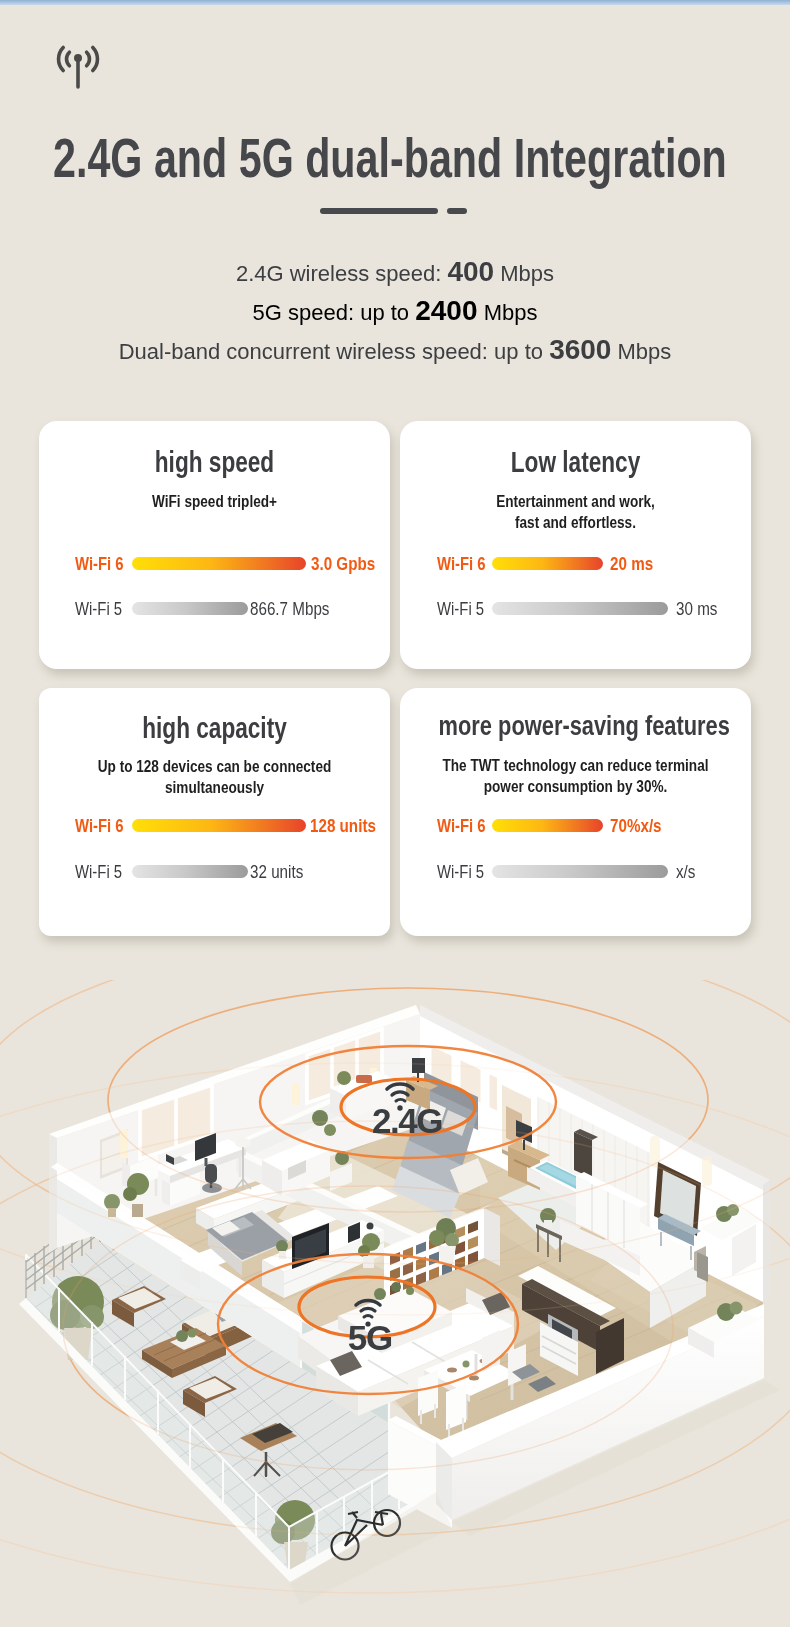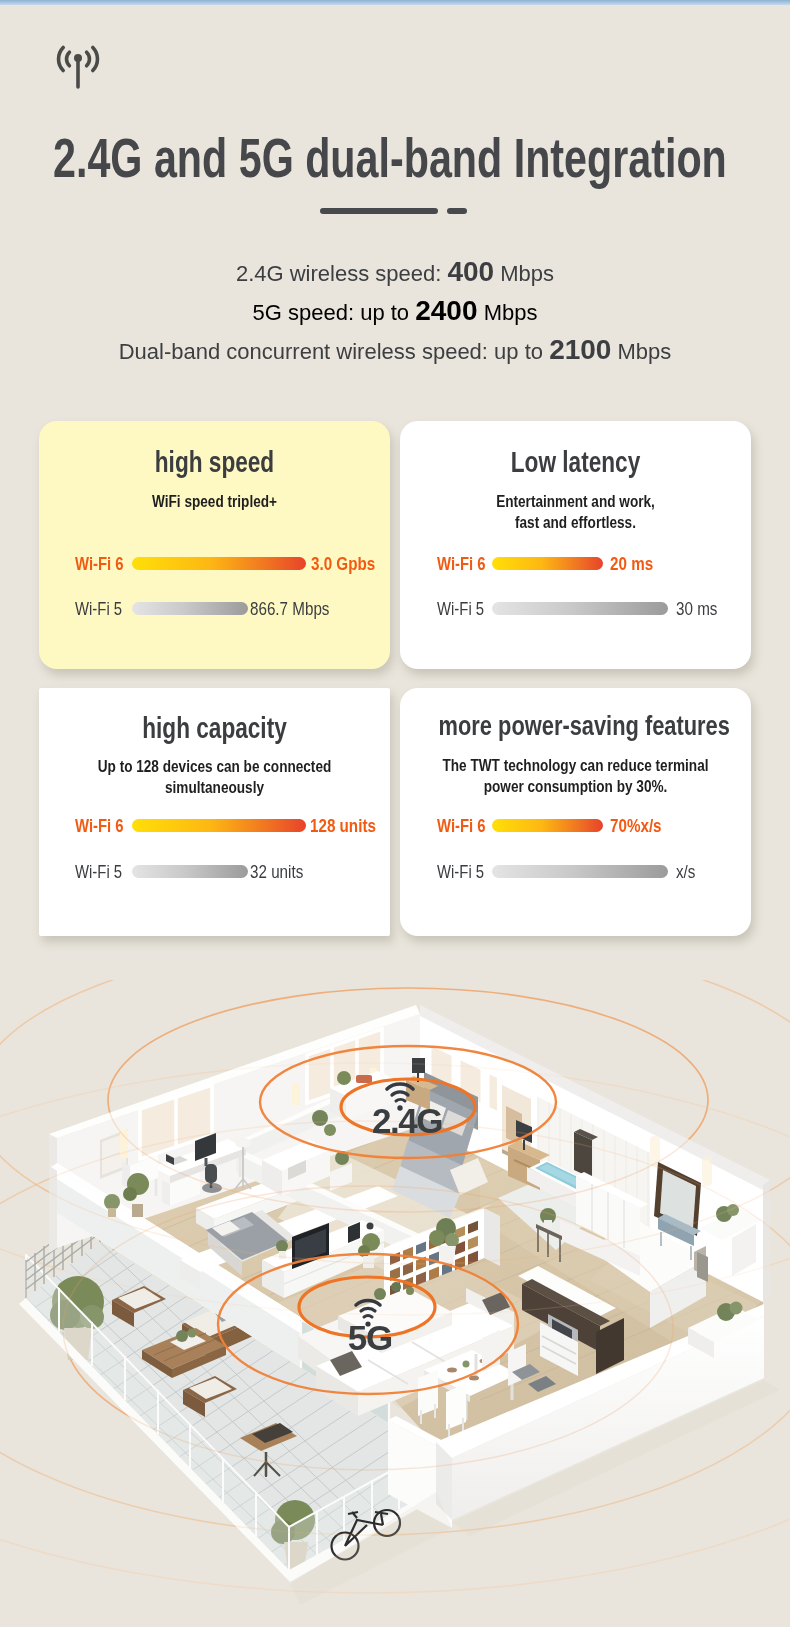--- a/index.html
+++ b/index.html
@@ -33,23 +33,23 @@
 <div class="abs" style="left:53px;top:126px;color:#45474a;font-size:55px;font-weight:600;white-space:nowrap;transform:scaleX(0.75);transform-origin:0 0;">2.4G and 5G dual-band Integration</div>
 
 <div class="abs" style="left:320px;top:208px;width:118px;height:6px;border-radius:3px;background:#47494c;"></div>
 
 <div class="abs" style="left:447px;top:208px;width:20px;height:6px;border-radius:3px;background:#47494c;"></div>
 
 <div class="abs" style="left:0;top:256px;width:790px;text-align:center;color:#3c3e41;font-size:22px;">2.4G wireless speed: <b style="font-size:28px;">400</b> Mbps</div>
 
 <div class="abs" style="left:0;top:295px;width:790px;text-align:center;color:#000000;font-size:22px;">5G speed: up to <b style="font-size:28px;">2400</b> Mbps</div>
 
-<div class="abs" style="left:0;top:334px;width:790px;text-align:center;color:#3c3e41;font-size:22px;">Dual-band concurrent wireless speed: up to <b style="font-size:28px;">2100</b> Mbps</div>
-
-<div class="abs" style="left:39px;top:421px;width:351px;height:248px;background:#fef9c3;border-radius:18px;box-shadow:3px 6px 10px rgba(120,110,95,0.28);">
+<div class="abs" style="left:0;top:334px;width:790px;text-align:center;color:#3c3e41;font-size:22px;">Dual-band concurrent wireless speed: up to <b style="font-size:28px;">3600</b> Mbps</div>
+
+<div class="abs" style="left:39px;top:421px;width:351px;height:248px;background:#ffffff;border-radius:18px;box-shadow:3px 6px 10px rgba(120,110,95,0.28);">
   <div class="ct" style="top:25px;font-size:29px;">high speed</div>
   <div class="cs" style="top:70px;">WiFi speed tripled+</div>
 
   <div class="lab org" style="left:36px;top:133px;">Wi-Fi 6</div>
   <div class="bar6" style="left:93px;top:136px;width:174px;"></div>
   <div class="val org" style="left:272px;top:132px;">3.0 Gpbs</div>
 
   <div class="lab drk" style="left:36px;top:178px;">Wi-Fi 5</div>
   <div class="bar5" style="left:93px;top:181px;width:116px;"></div>
   <div class="val drk" style="left:211px;top:177px;">866.7 Mbps</div>
@@ -61,21 +61,21 @@
 
   <div class="lab org" style="left:37px;top:133px;">Wi-Fi 6</div>
   <div class="bar6" style="left:92px;top:136px;width:111px;"></div>
   <div class="val org" style="left:210px;top:132px;">20 ms</div>
 
   <div class="lab drk" style="left:37px;top:178px;">Wi-Fi 5</div>
   <div class="bar5" style="left:92px;top:181px;width:176px;"></div>
   <div class="val drk" style="left:276px;top:177px;">30 ms</div>
 </div>
 
-<div class="abs" style="left:39px;top:688px;width:351px;height:248px;background:#fff;border-radius:2px;box-shadow:3px 6px 10px rgba(120,110,95,0.28);">
+<div class="abs" style="left:39px;top:688px;width:351px;height:248px;background:#fff;border-radius:12px;box-shadow:3px 6px 10px rgba(120,110,95,0.28);">
   <div class="ct" style="top:24px;font-size:29px;">high capacity</div>
   <div class="cs" style="top:68px;">Up to 128 devices can be connected<br>simultaneously</div>
 
   <div class="lab org" style="left:36px;top:128px;">Wi-Fi 6</div>
   <div class="bar6" style="left:93px;top:131px;width:174px;"></div>
   <div class="val org" style="left:271px;top:127px;">128 units</div>
 
   <div class="lab drk" style="left:36px;top:174px;">Wi-Fi 5</div>
   <div class="bar5" style="left:93px;top:177px;width:116px;"></div>
   <div class="val drk" style="left:211px;top:173px;">32 units</div>

